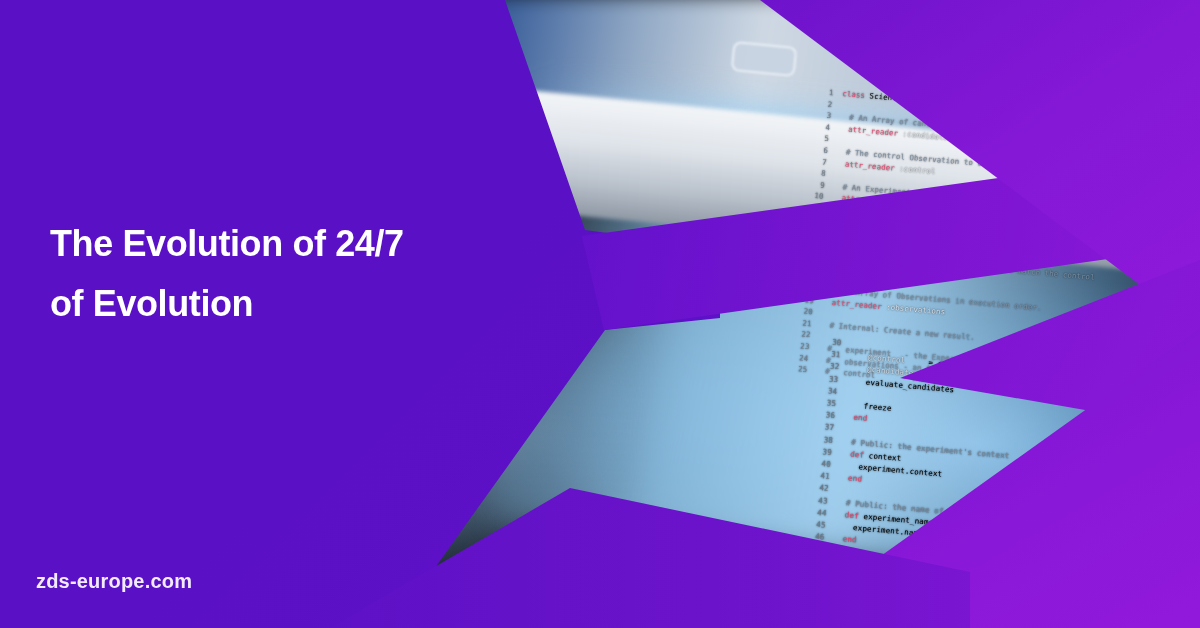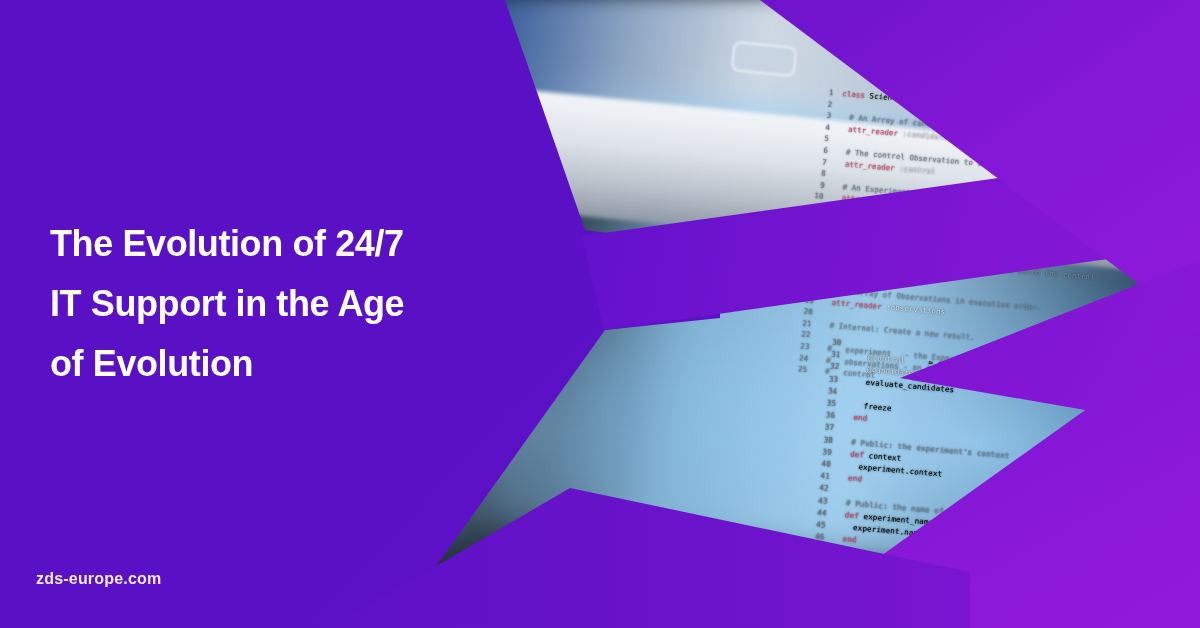--- a/index.html
+++ b/index.html
@@ -211,21 +211,21 @@
     font-weight:700;
     line-height:60px;
     letter-spacing:-0.4px;
   }
   .headline div{ white-space:nowrap; }
 
   .site{
     position:absolute;
     left:36px; top:570px;
     color:#f2eaff;
-    font-size:16px;
+    font-size:20px;
     font-weight:700;
     letter-spacing:.2px;
   }
 </style>
 </head>
 <body>
 
 <div class="card">
 
   <div class="photo-layer">
@@ -297,20 +297,19 @@
   <div class="shape panel-left"></div>
   <div class="shape wedge-mid"></div>
   <div class="shape tri-ur"></div>
   <div class="shape tri-mid"></div>
   <div class="shape tri-lr"></div>
   <div class="shape band-bottom"></div>
 
   <div class="content">
     <h1 class="headline">
       <div>The Evolution of 24/7</div>
-      <div>IT Support in the Age</div>
       <div>of Evolution</div>
     </h1>
 
     <div class="site">zds-europe.com</div>
   </div>
 
 </div>
 
 </body></html>

